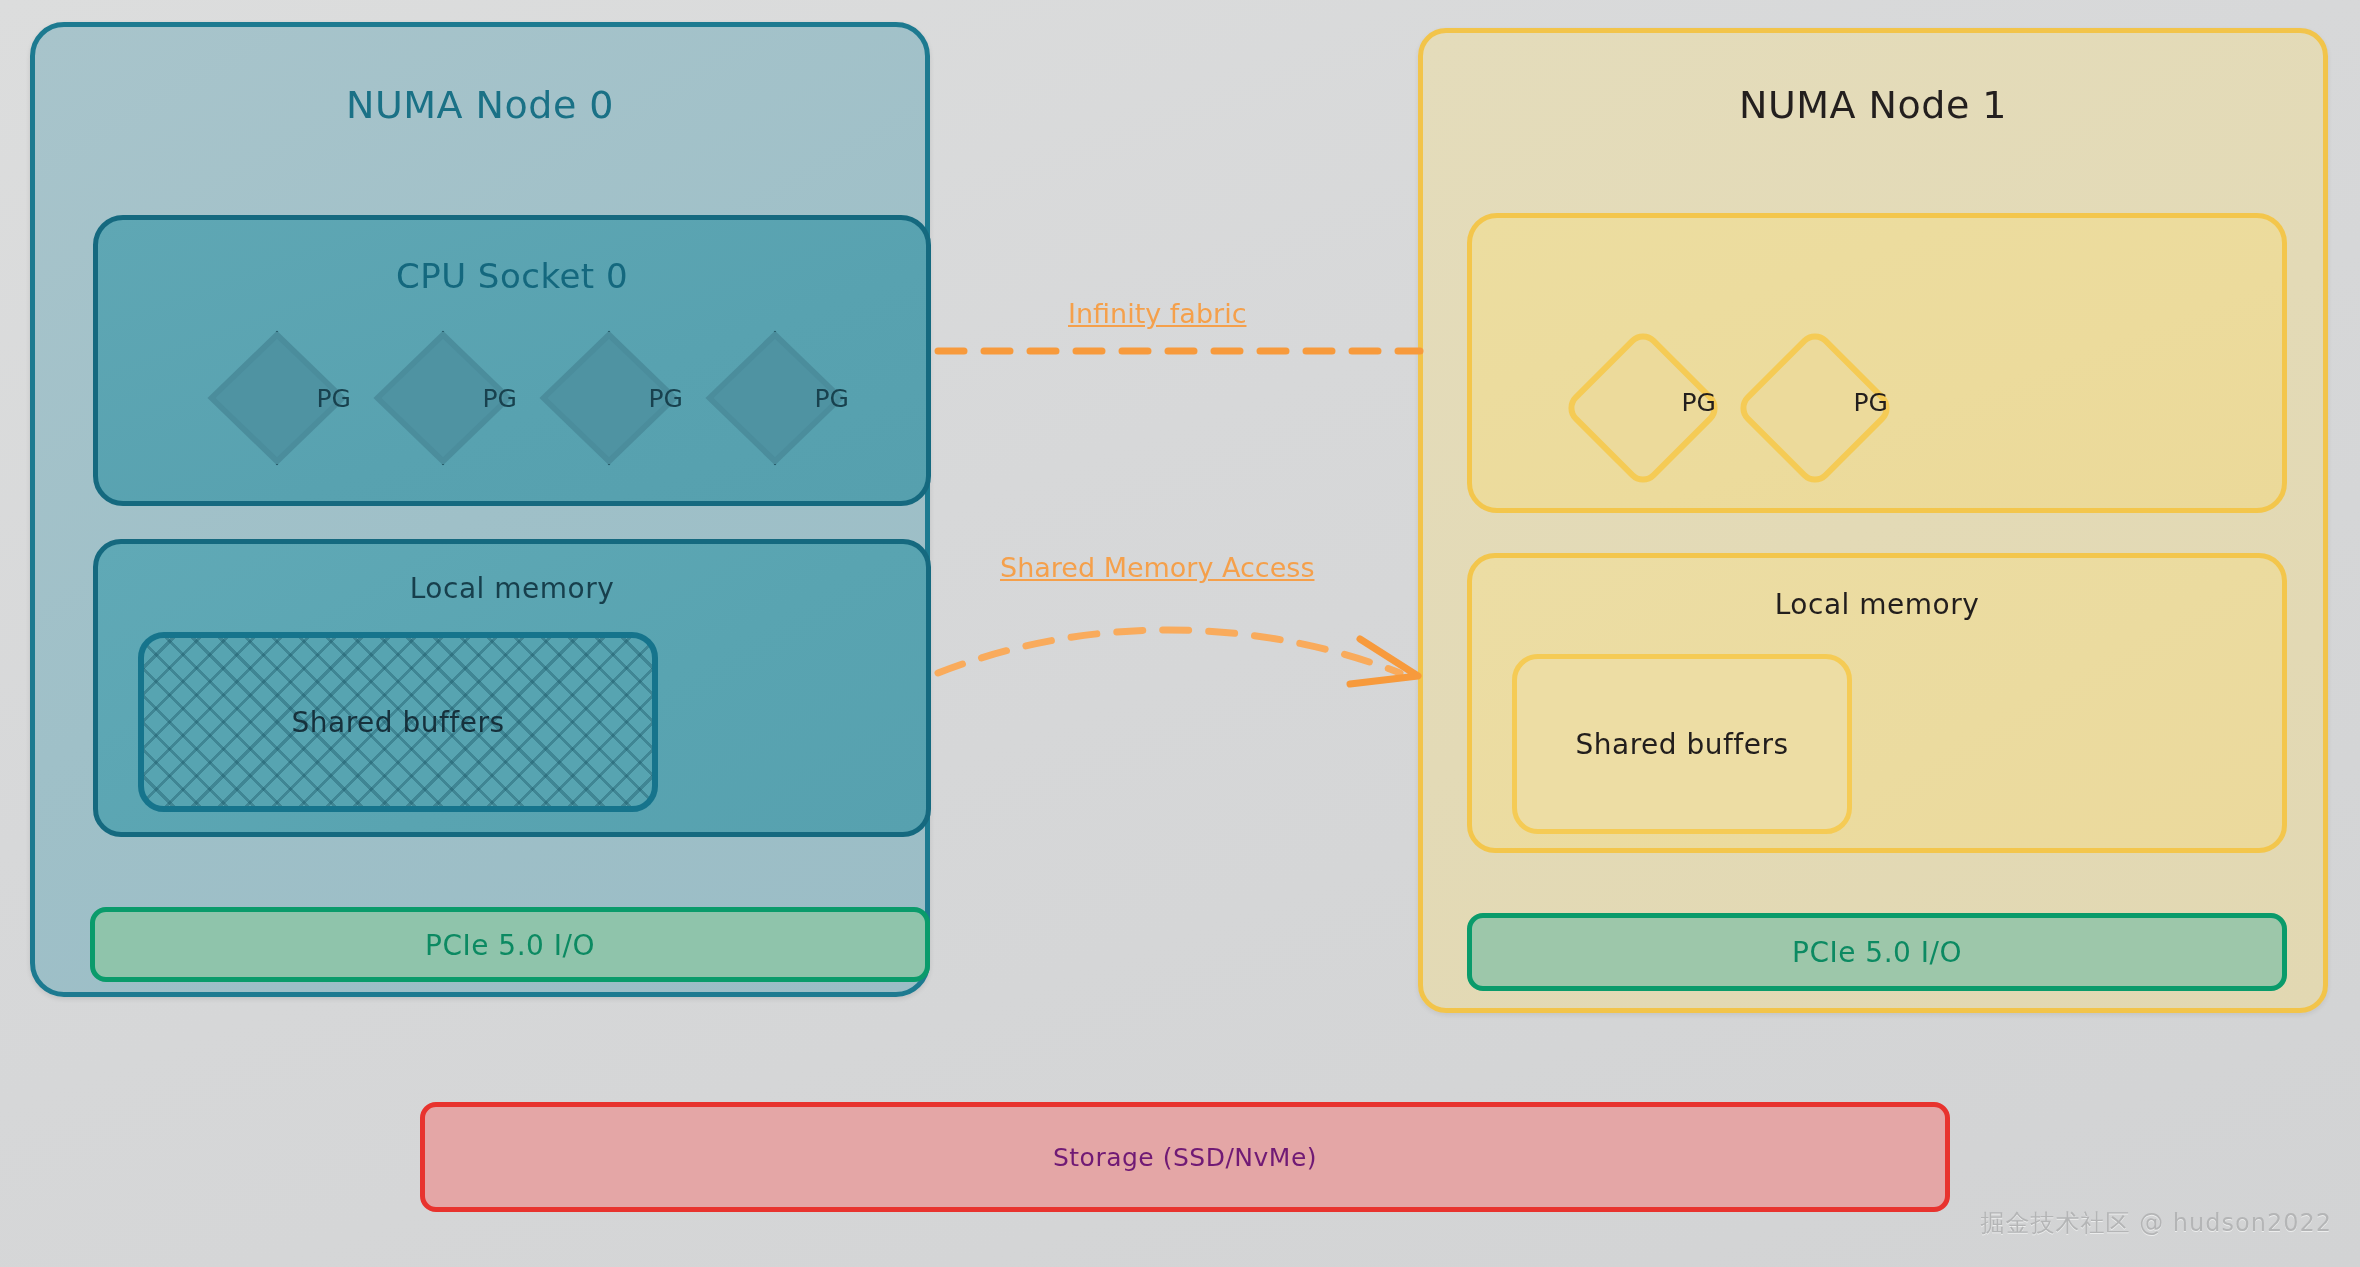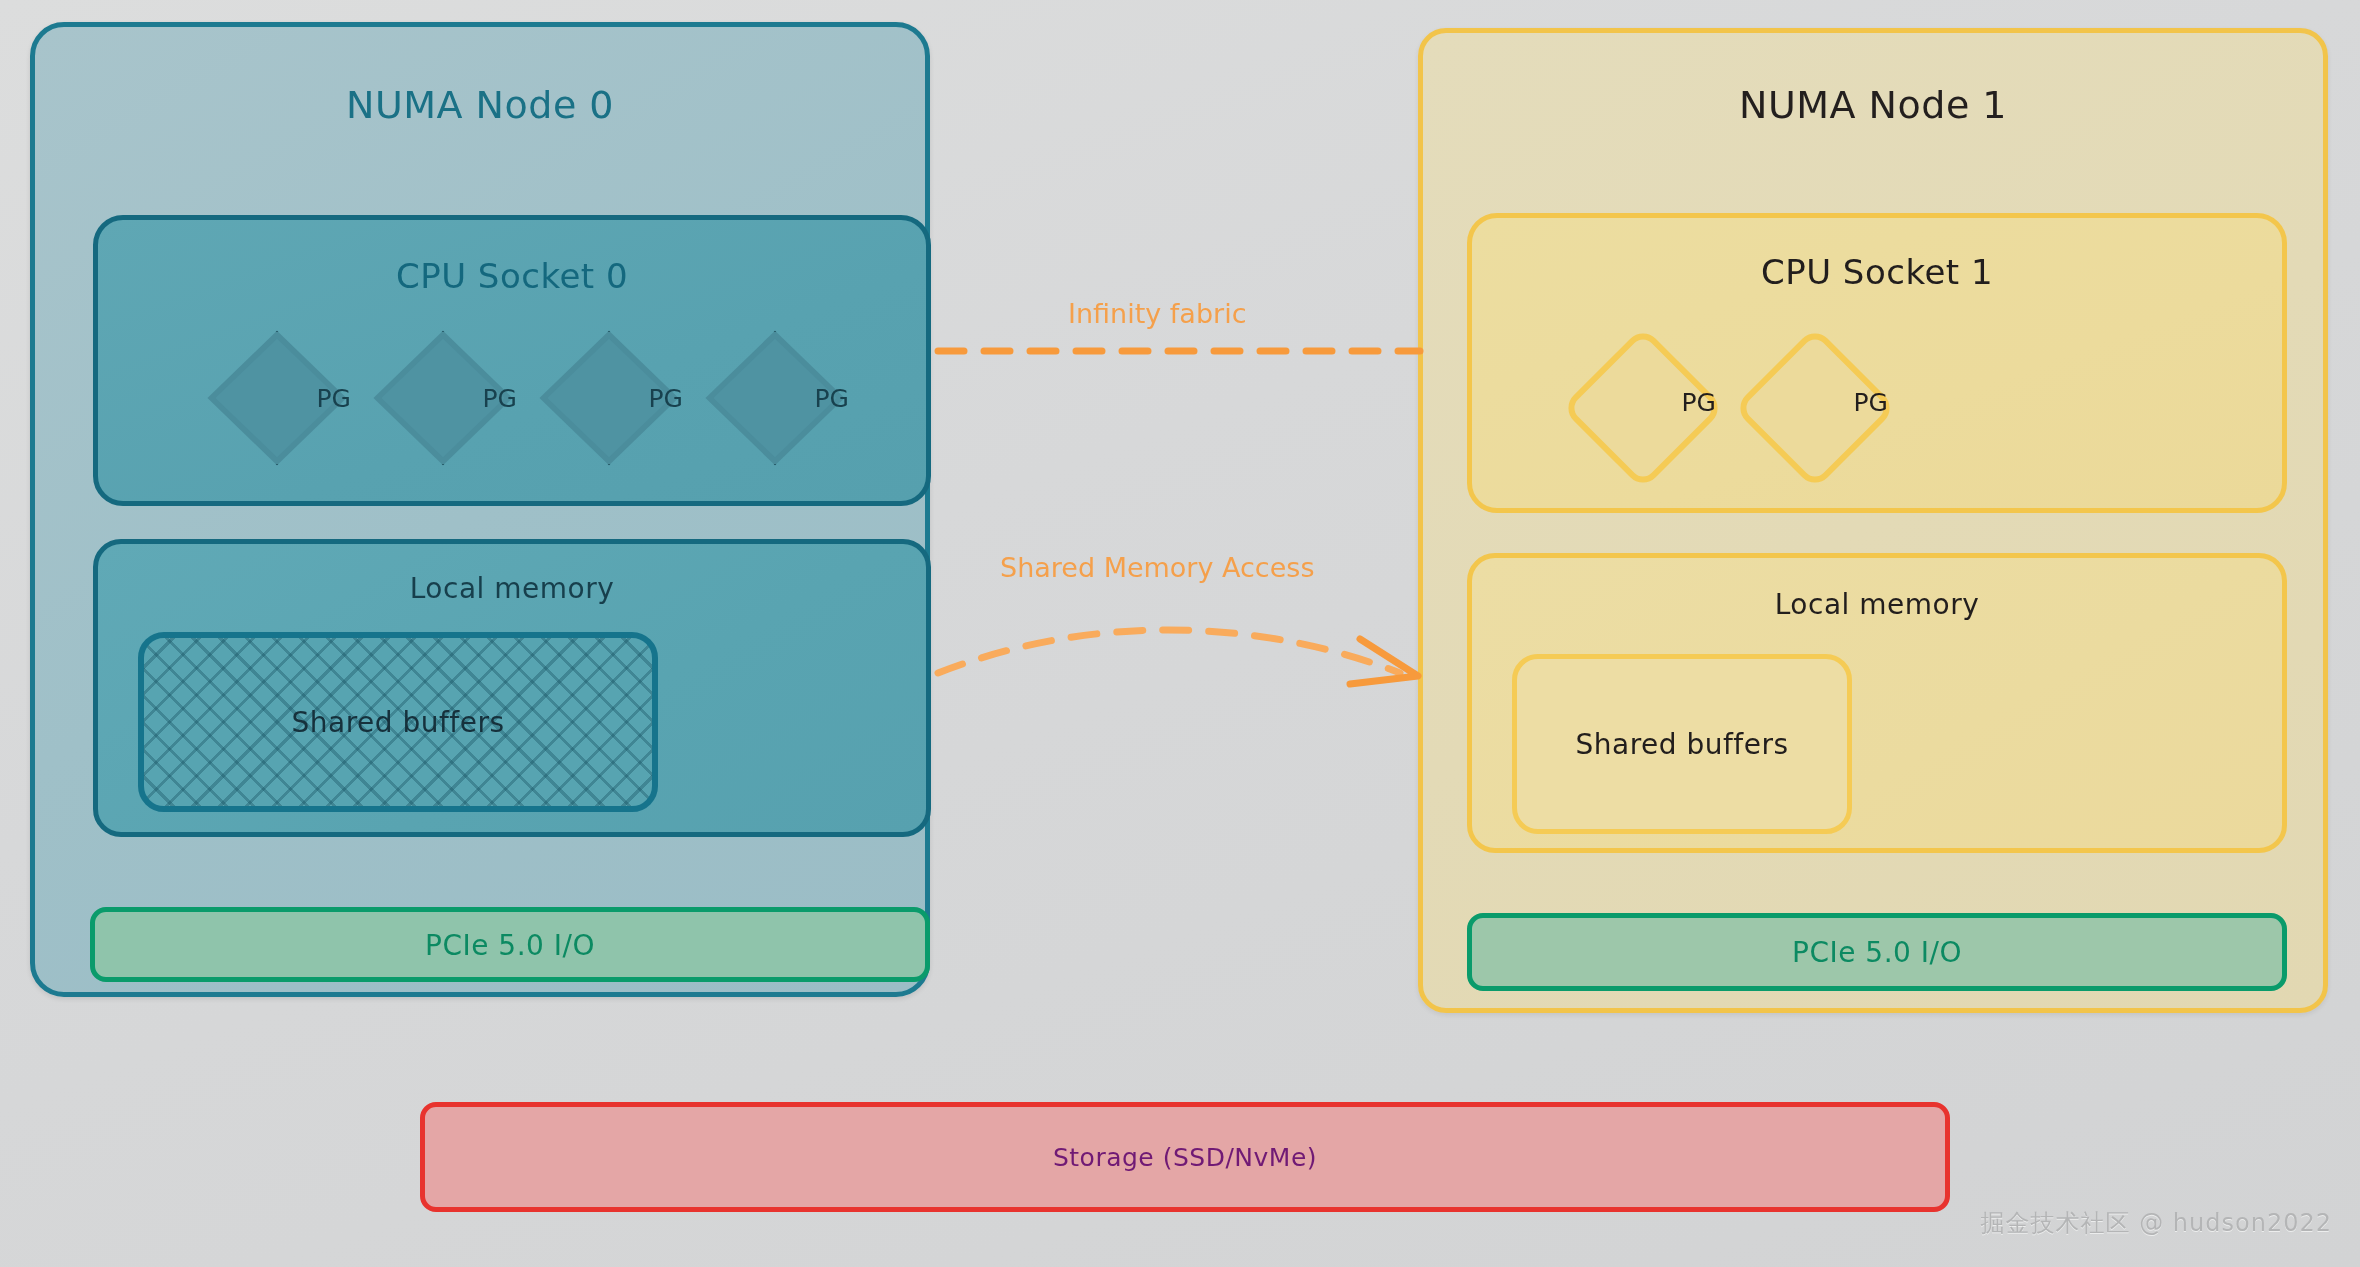--- a/index.html
+++ b/index.html
@@ -247,20 +247,21 @@
     position: absolute;
     left: 0; top: 0;
     width: 2360px; height: 1267px;
     pointer-events: none;
   }
   .conn-label {
     position: absolute;
     color: #f5a04b;
     font-size: 27px;
     white-space: nowrap;
+    text-decoration: underline;
   }
   #if-label  { left: 1068px; top: 298px; }
   #rma-label { left: 1000px; top: 552px; }
 
   
   #watermark {
     position: absolute;
     right: 28px; bottom: 28px;
     font-size: 24px;
     color: #b4b5b6;
@@ -310,21 +311,20 @@
 
     <div class="box" id="pcie0">
       <div class="label center-label pcie-title">PCIe 5.0 I/O</div>
     </div>
   </div>
 
   <div class="box" id="node1">
     <div class="label center-label" id="node1-title">NUMA Node 1</div>
 
     <div class="box" id="socket1">
-      <div class="label center-label" id="socket1-title">CPU Socket 1</div>
 
       <div class="pg-row-1">
         <div class="pg-sq">
           <div class="shape"></div>
           <div class="txt">PG</div>
         </div>
         <div class="pg-sq">
           <div class="shape"></div>
           <div class="txt">PG</div>
         </div>

